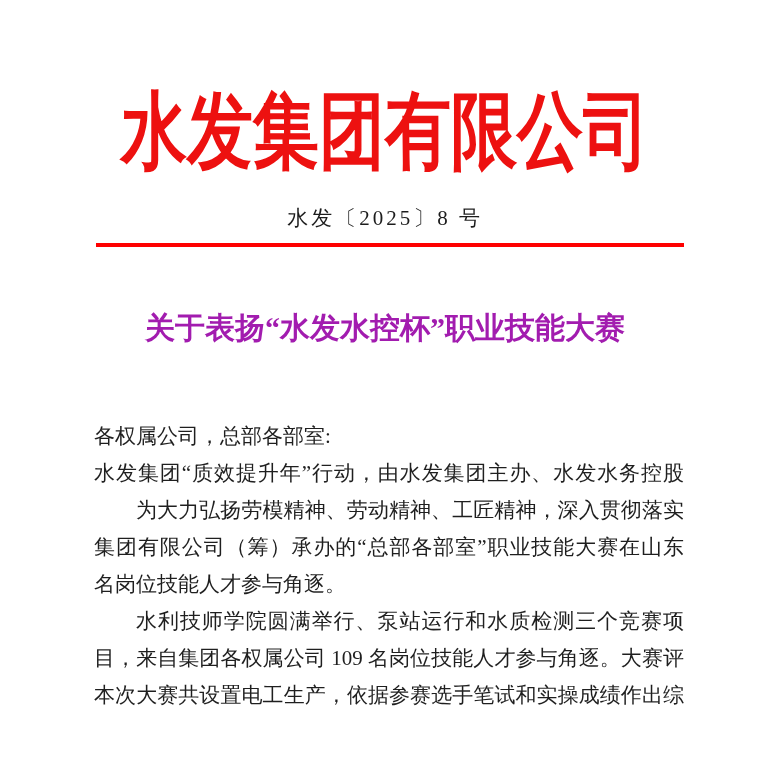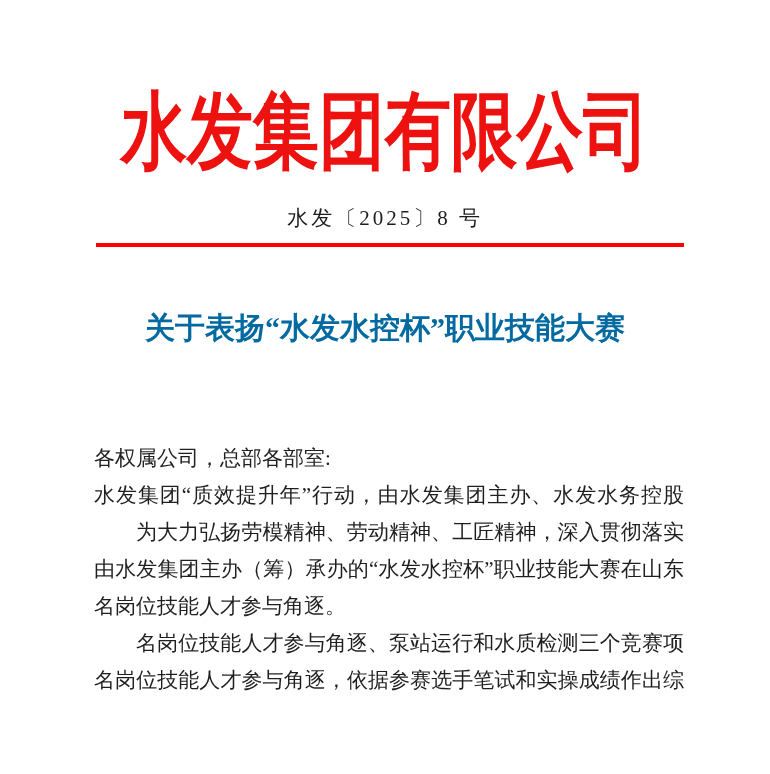--- a/index.html
+++ b/index.html
@@ -52,26 +52,26 @@
   }
   .doc-title {
     position: absolute;
     top: 307px;
     left: 0;
     width: 770px;
     text-align: center;
     font-size: 30px;
     font-weight: 700;
     line-height: 42px;
-    color: #0369a1;
+    color: #a21caf;
     white-space: nowrap;
   }
   .body-text {
     position: absolute;
-    top: 440px;
+    top: 418px;
     left: 94px;
     width: 590px;
     font-size: 21px;
     line-height: 37px;
     color: #1f1f1f;
   }
   .line {
     text-align: justify;
     text-align-last: left;
   }
@@ -94,19 +94,20 @@
   <div class="red-rule"></div>
 
   <div class="doc-title">
     <div>关于表扬“水发水控杯”职业技能大赛</div>
   </div>
 
   <div class="body-text">
     <div class="line">各权属公司，总部各部室:</div>
     <div class="line fill">水发集团“质效提升年”行动，由水发集团主办、水发水务控股</div>
     <div class="line indent fill">为大力弘扬劳模精神、劳动精神、工匠精神，深入贯彻落实</div>
-    <div class="line fill">由水发集团主办（筹）承办的“水发水控杯”职业技能大赛在山东</div>
+    <div class="line fill">集团有限公司（筹）承办的“总部各部室”职业技能大赛在山东</div>
     <div class="line">名岗位技能人才参与角逐。</div>
-    <div class="line indent fill">名岗位技能人才参与角逐、泵站运行和水质检测三个竞赛项</div>
-    <div class="line fill">名岗位技能人才参与角逐，依据参赛选手笔试和实操成绩作出综</div>
+    <div class="line indent fill">水利技师学院圆满举行、泵站运行和水质检测三个竞赛项</div>
+    <div class="line fill">目，来自集团各权属公司 109 名岗位技能人才参与角逐。大赛评</div>
+    <div class="line fill">本次大赛共设置电工生产，依据参赛选手笔试和实操成绩作出综</div>
   </div>
 
 </div>
 
 </body></html>

